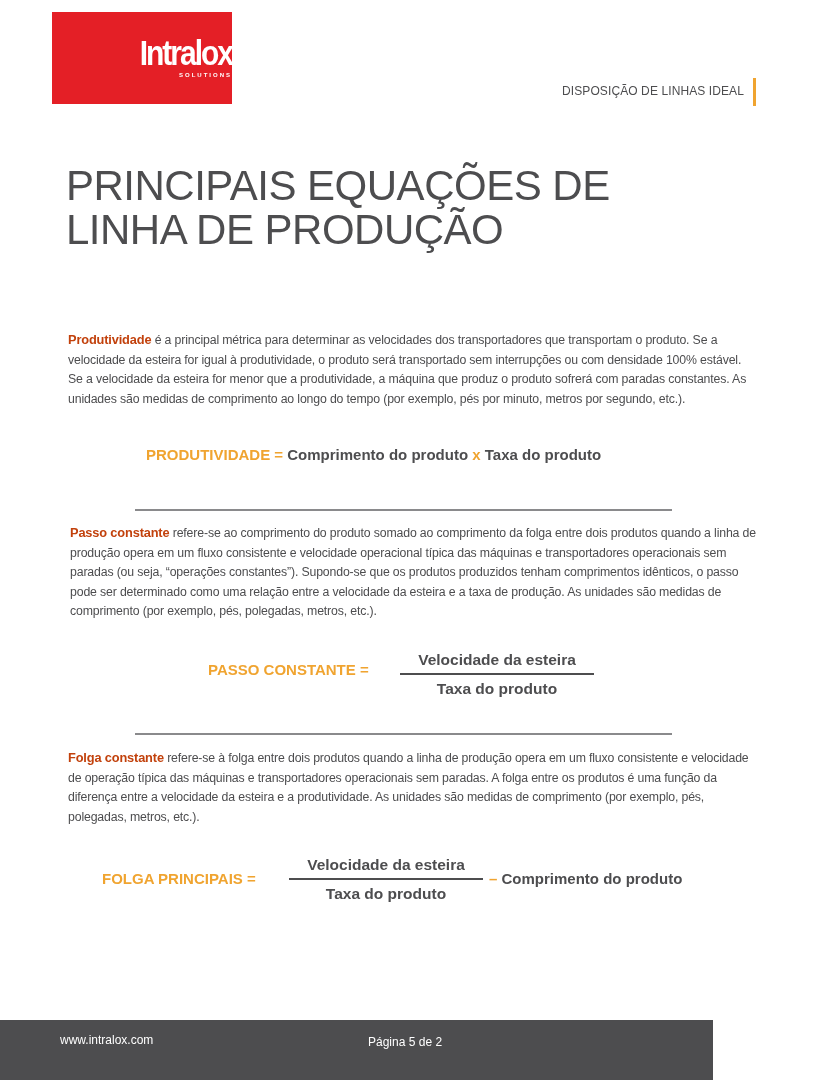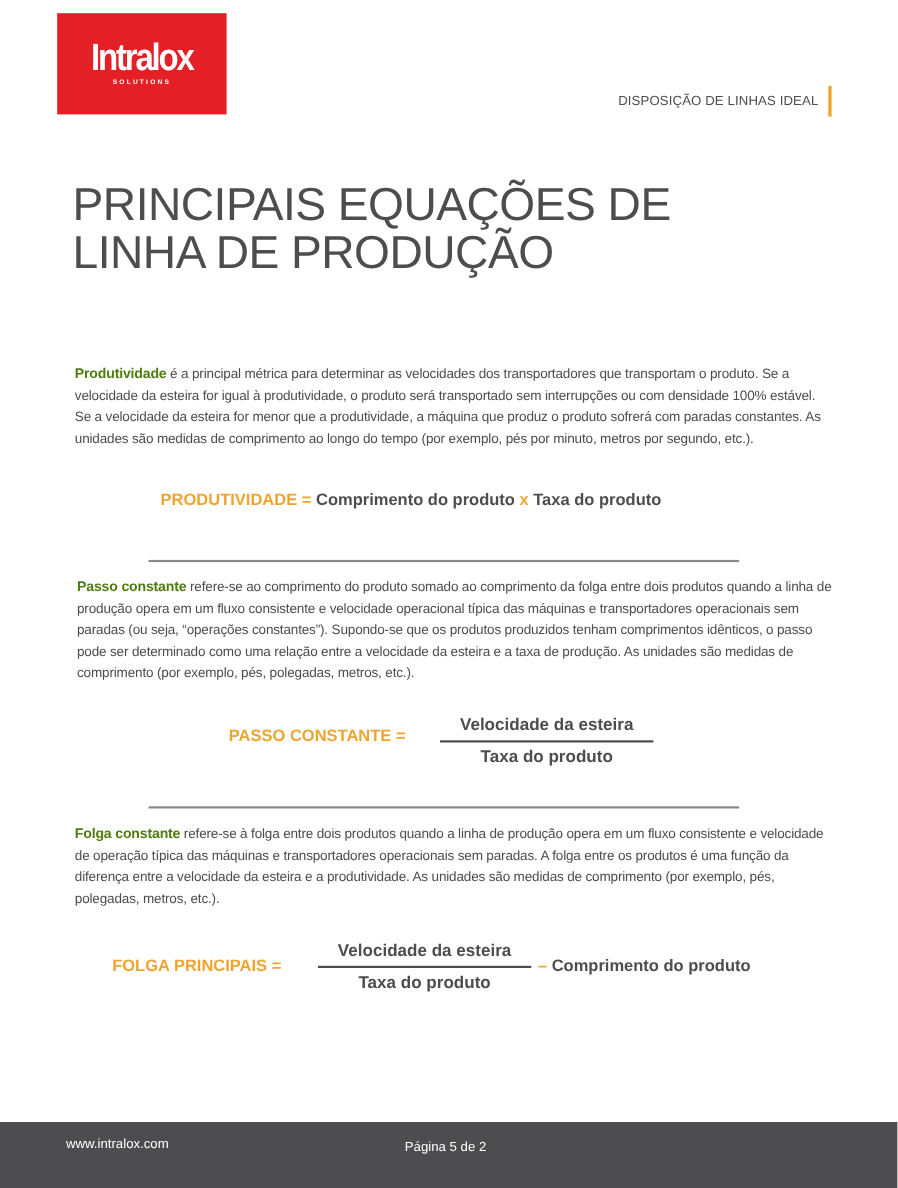--- a/index.html
+++ b/index.html
@@ -3,23 +3,23 @@
 <meta charset="utf-8">
 <style>
   html, body { margin: 0; padding: 0; }
   body {
     width: 816px; height: 1080px; position: relative; overflow: hidden;
     background: #ffffff;
     font-family: "Liberation Sans", sans-serif;
     color: #4d4d4f;
   }
   .logo {
-    position: absolute; left: 52px; top: 12px; width: 154px; height: 92px;
+    position: absolute; left: 52px; top: 12px; width: 180px; height: 92px;
     background: #e41f26;
-    display: flex; flex-direction: column; align-items: center; justify-content: center;
+    display: flex; flex-direction: column; align-items: flex-end; justify-content: center;
   }
   .logo-word {
     color: #ffffff; font-weight: bold; font-size: 30px; letter-spacing: -2px;
     line-height: 30px; font-family: "Liberation Sans", sans-serif;
     transform: scaleY(1.15);
   }
   .logo-tag {
     color: #ffffff; font-size: 6px; font-weight: bold; letter-spacing: 2px; margin-top: 4px;
   }
   .header-label {
@@ -33,21 +33,21 @@
     position: absolute; left: 66px; top: 164px; width: 700px;
     color: #4d4d4f; font-size: 42px; line-height: 44px; letter-spacing: -0.5px;
   }
   .title .thin { font-weight: normal; display: block; }
   .title .bold { font-weight: bold; display: block; }
   .para {
     position: absolute; left: 68px; width: 690px;
     font-size: 12.3px; line-height: 19.5px; color: #4d4d4f;
     letter-spacing: -0.15px;
   }
-  .para b { color: #4d7c0f; font-weight: bold; font-size: 12.8px; }
+  .para b { color: #c2410c; font-weight: bold; font-size: 12.8px; }
   .p1 { top: 330px; }
   .p2 { top: 523px; left: 70px; }
   .p3 { top: 748px; }
   .eq { position: absolute; font-weight: bold; font-size: 15px; color: #4d4d4f; }
   .orange { color: #f0a430; }
   .eq1 { left: 146px; top: 446px; }
   .divider { position: absolute; left: 135px; width: 537px; height: 2px; background: #8a8a8c; }
   .d1 { top: 509px; }
   .d2 { top: 733px; }
   .frac {
@@ -56,21 +56,21 @@
   .frac .num, .frac .den { font-weight: bold; font-size: 15.5px; color: #4d4d4f; line-height: 20px; }
   .frac .bar { height: 1.5px; background: #4d4d4f; margin: 3px 0 4px 0; }
   .eq2-label { left: 208px; top: 661px; }
   .frac2 { left: 400px; top: 650px; width: 194px; }
   .frac2 .bar { width: 194px; }
   .eq3-label { left: 102px; top: 870px; }
   .frac3 { left: 289px; top: 855px; width: 194px; }
   .frac3 .bar { width: 194px; }
   .eq3-tail { left: 489px; top: 870px; }
   .footer {
-    position: absolute; left: 0; top: 1020px; width: 816px; height: 60px; background: #4d4d4f;
+    position: absolute; left: 0; top: 1020px; width: 685px; height: 60px; background: #4d4d4f; padding-left: 28px;
   }
   .footer-url { position: absolute; left: 60px; top: 13px; color: #ffffff; font-size: 12px; }
   .footer-page { position: absolute; left: 368px; top: 15px; color: #ffffff; font-size: 12px; }
 </style>
 </head>
 <body>
 
 <div class="logo">
   <div class="logo-word">Intralox</div>
   <div class="logo-tag">SOLUTIONS</div>

